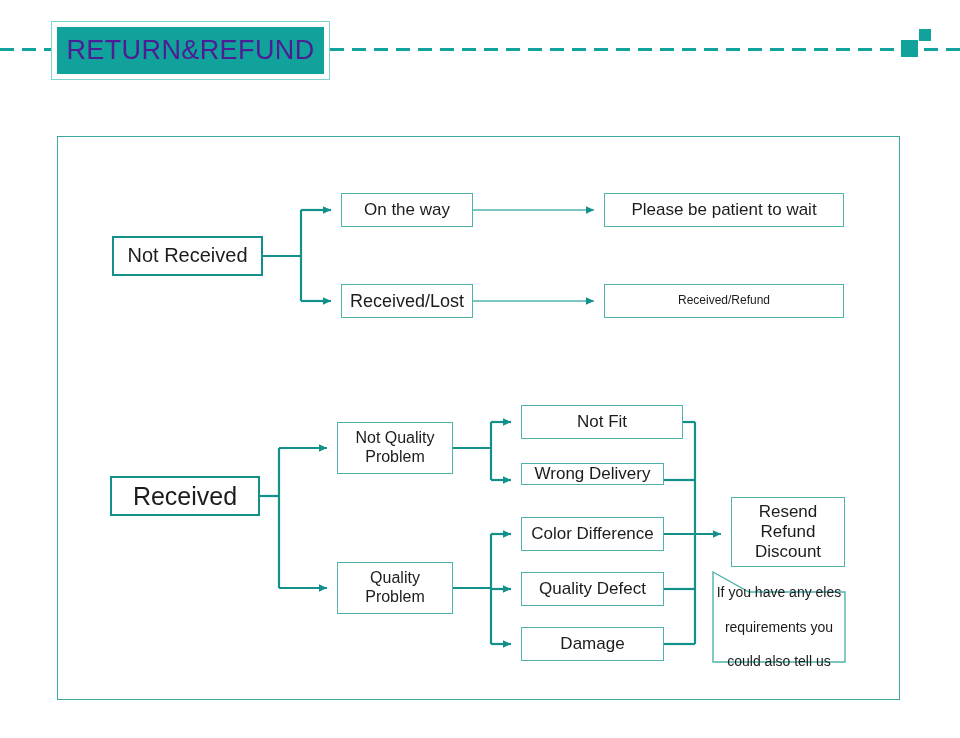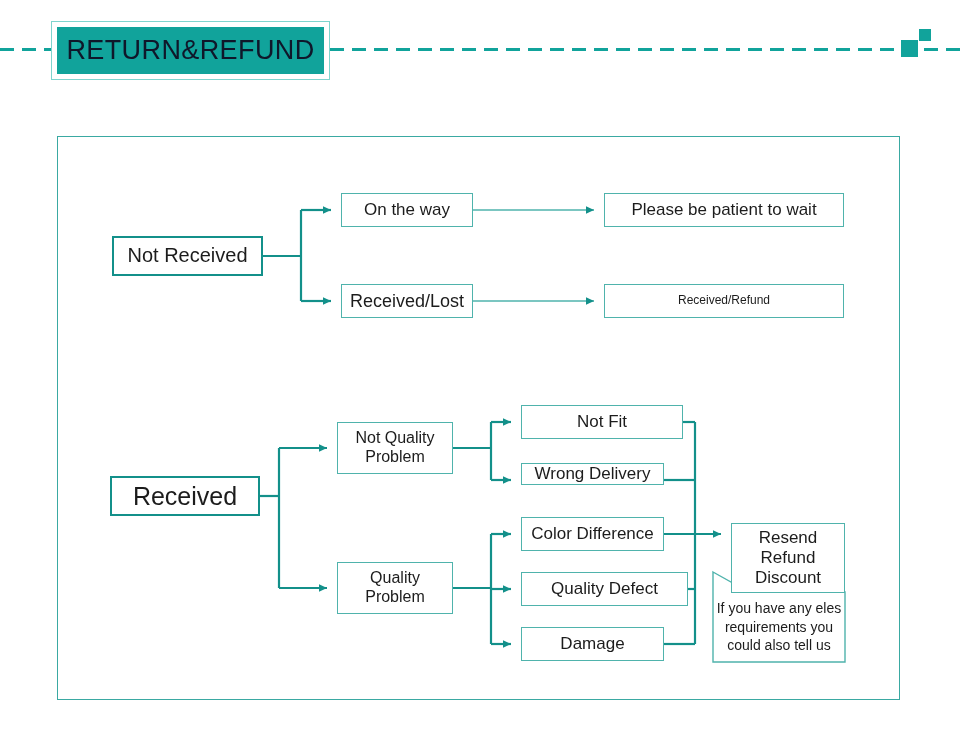--- a/index.html
+++ b/index.html
@@ -42,21 +42,21 @@
   .banner-inner {
     position: absolute;
     left: 5px; top: 5px;
     right: 5px; bottom: 5px;
     background: #11a39b;
     display: flex;
     align-items: center;
     justify-content: center;
   }
   .banner-title {
-    color: #0f172a;
+    color: #4c1d95;
     font-size: 27px;
     letter-spacing: 0.4px;
     white-space: nowrap;
     font-weight: 400;
   }
   .deco-square-lg {
     position: absolute;
     left: 901px; top: 40px;
     width: 17px; height: 17px;
     background: #11a39b;
@@ -110,24 +110,24 @@
   .n-patient     { left: 604px; top: 193px; width: 240px; height: 34px; font-size: 17px; }
   .n-recvrefund  { left: 604px; top: 284px; width: 240px; height: 34px; font-size: 12px; }
 
   .n-received    { left: 110px; top: 476px; width: 150px; height: 40px; font-size: 25px; }
   .n-notquality  { left: 337px; top: 422px; width: 116px; height: 52px; font-size: 16px; }
   .n-quality     { left: 337px; top: 562px; width: 116px; height: 52px; font-size: 16px; }
 
   .n-notfit      { left: 521px; top: 405px; width: 162px; height: 34px; font-size: 17px; }
   .n-wrongdel    { left: 521px; top: 463px; width: 143px; height: 22px; font-size: 17px; }
   .n-colordiff   { left: 521px; top: 517px; width: 143px; height: 34px; font-size: 17px; }
-  .n-qualdefect  { left: 521px; top: 572px; width: 167px; height: 34px; font-size: 17px; }
+  .n-qualdefect  { left: 521px; top: 572px; width: 143px; height: 34px; font-size: 17px; }
   .n-damage      { left: 521px; top: 627px; width: 143px; height: 34px; font-size: 17px; }
 
-  .n-resend      { left: 731px; top: 523px; width: 114px; height: 70px; font-size: 17px; }
+  .n-resend      { left: 731px; top: 497px; width: 114px; height: 70px; font-size: 17px; }
 
   .node-lines {
     display: block;
   }
 
   
   .callout {
     position: absolute;
     left: 713px; top: 572px;
     width: 132px; height: 90px;
@@ -139,20 +139,21 @@
     display: flex;
     flex-direction: column;
     align-items: center;
     justify-content: center;
     text-align: center;
     font-size: 14px;
     color: #1c1c1c;
     line-height: 1.32;
     box-sizing: border-box;
     padding: 0 3px;
+    gap: 16px;
   }
 </style>
 </head>
 <body>
 
 <div class="header-zone">
   <div class="dash-line"></div>
   <div class="banner-outer">
     <div class="banner-inner">
       <span class="banner-title">RETURN&amp;REFUND</span>

